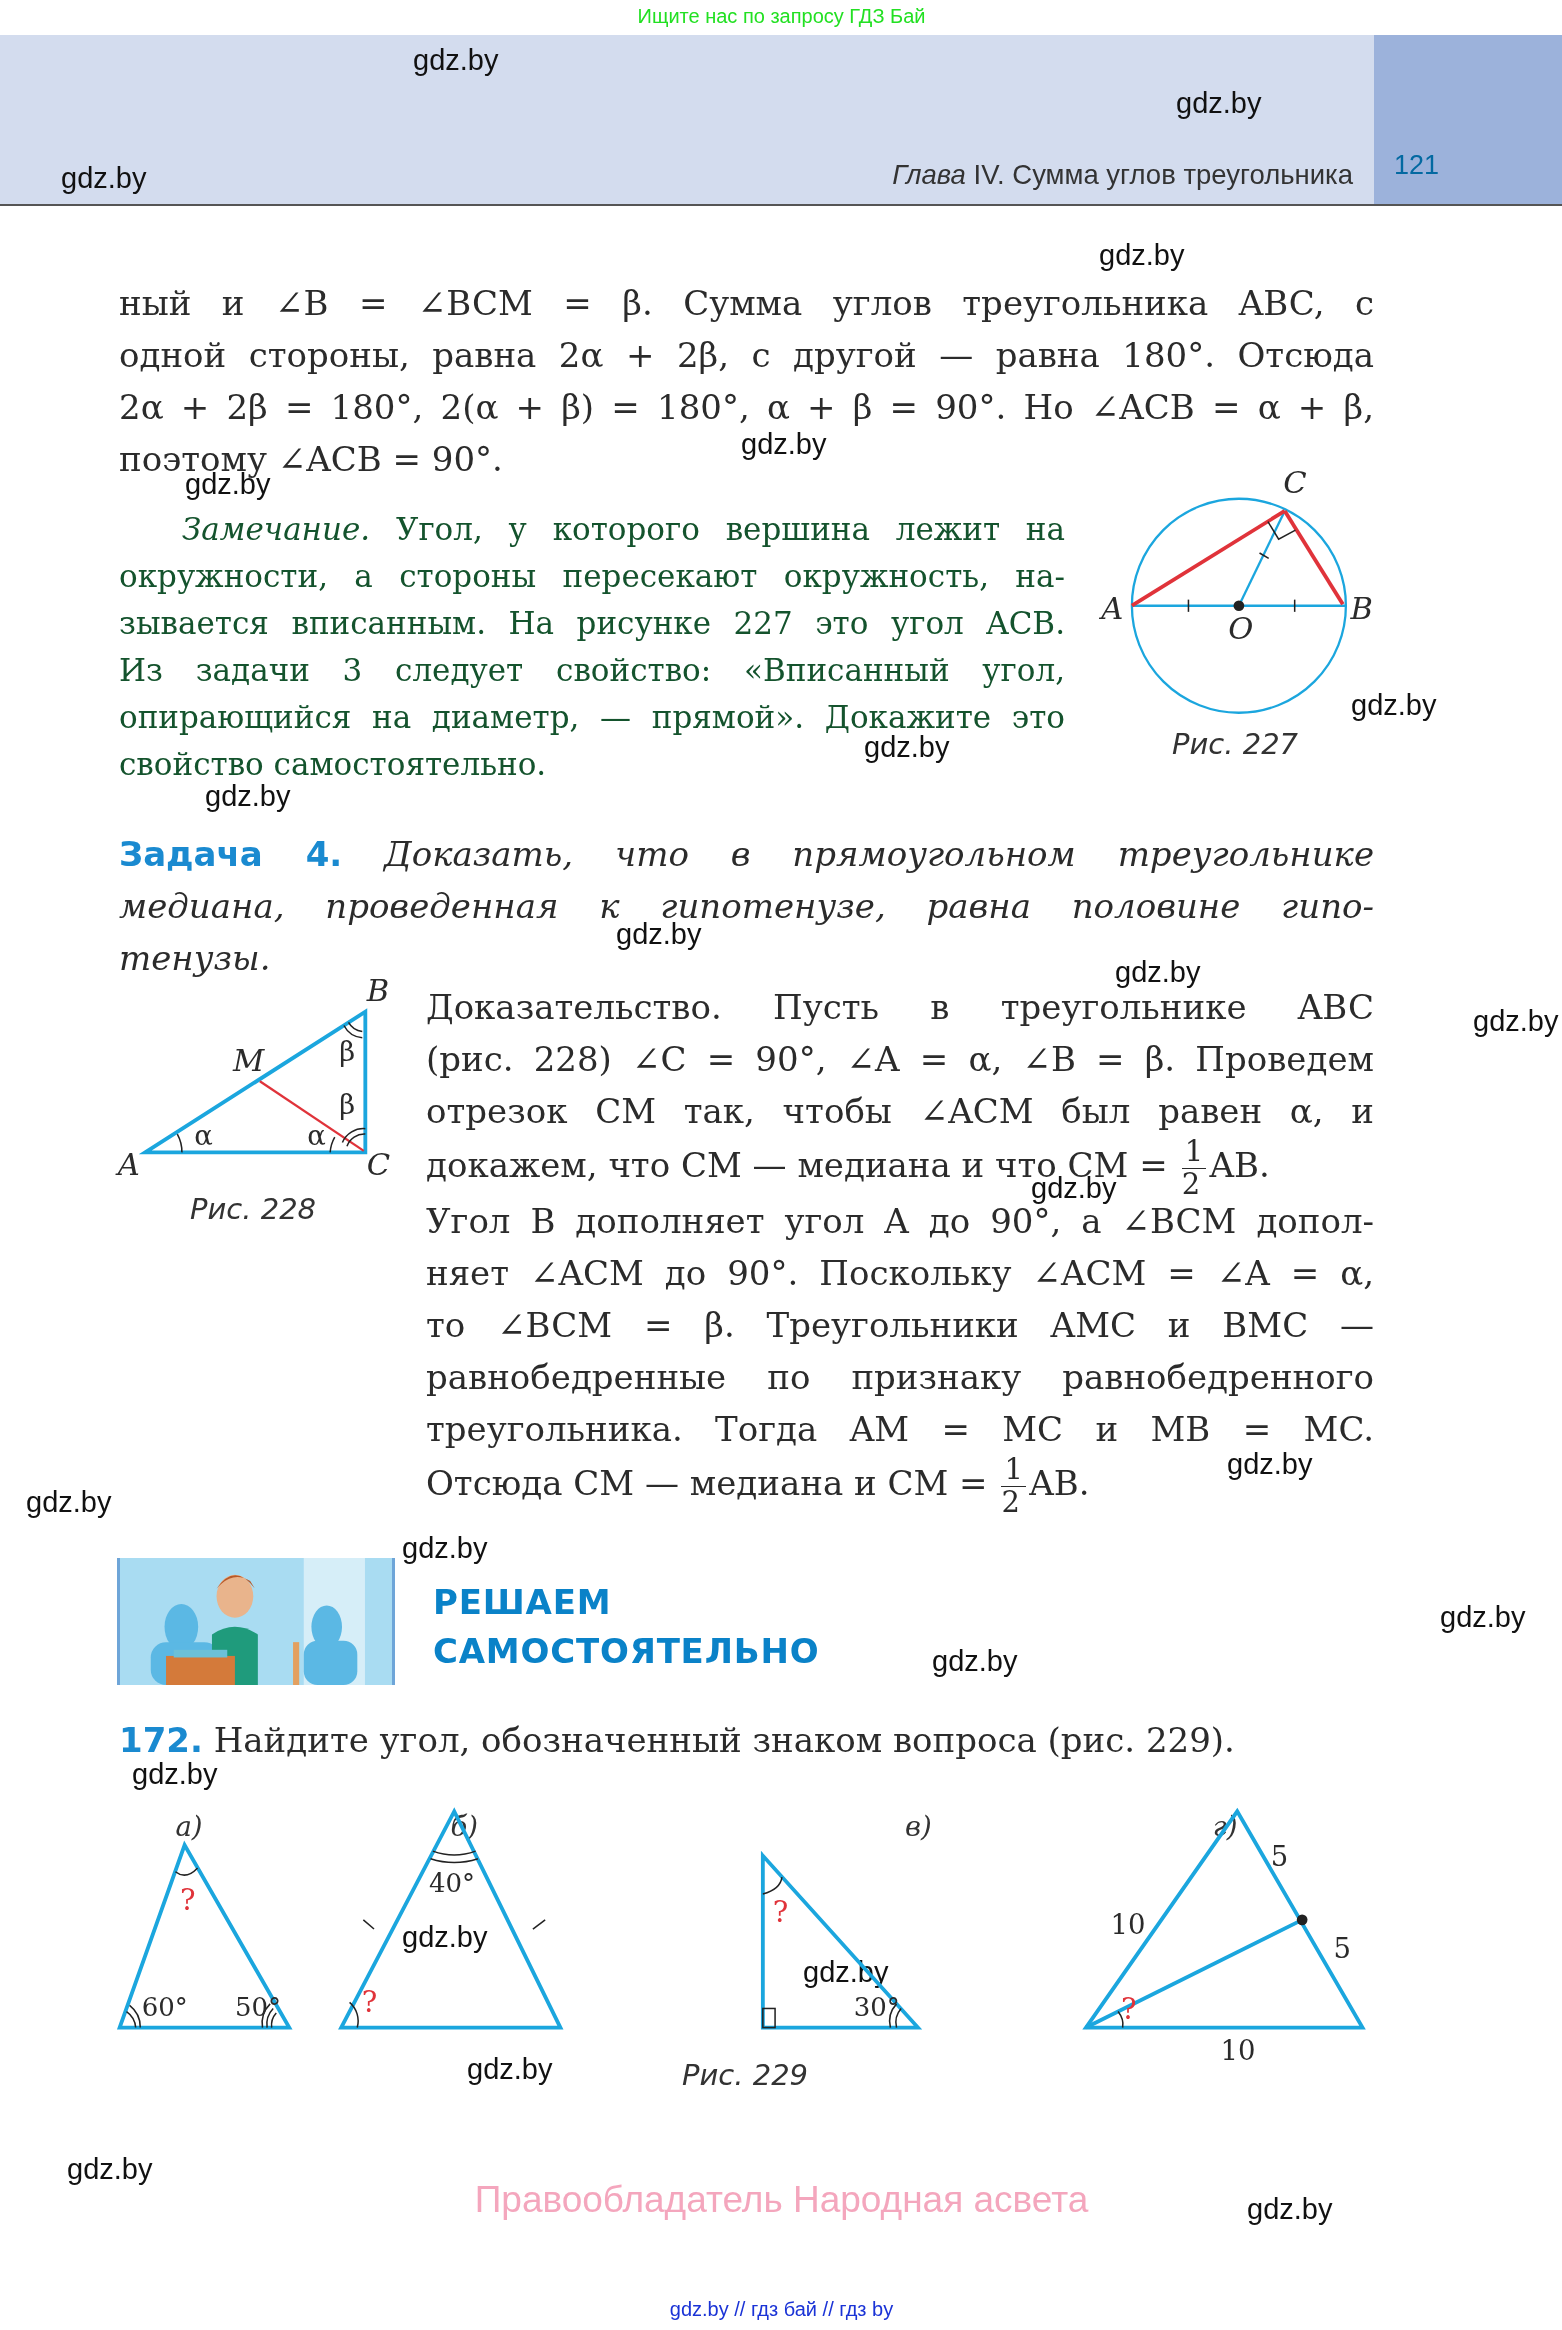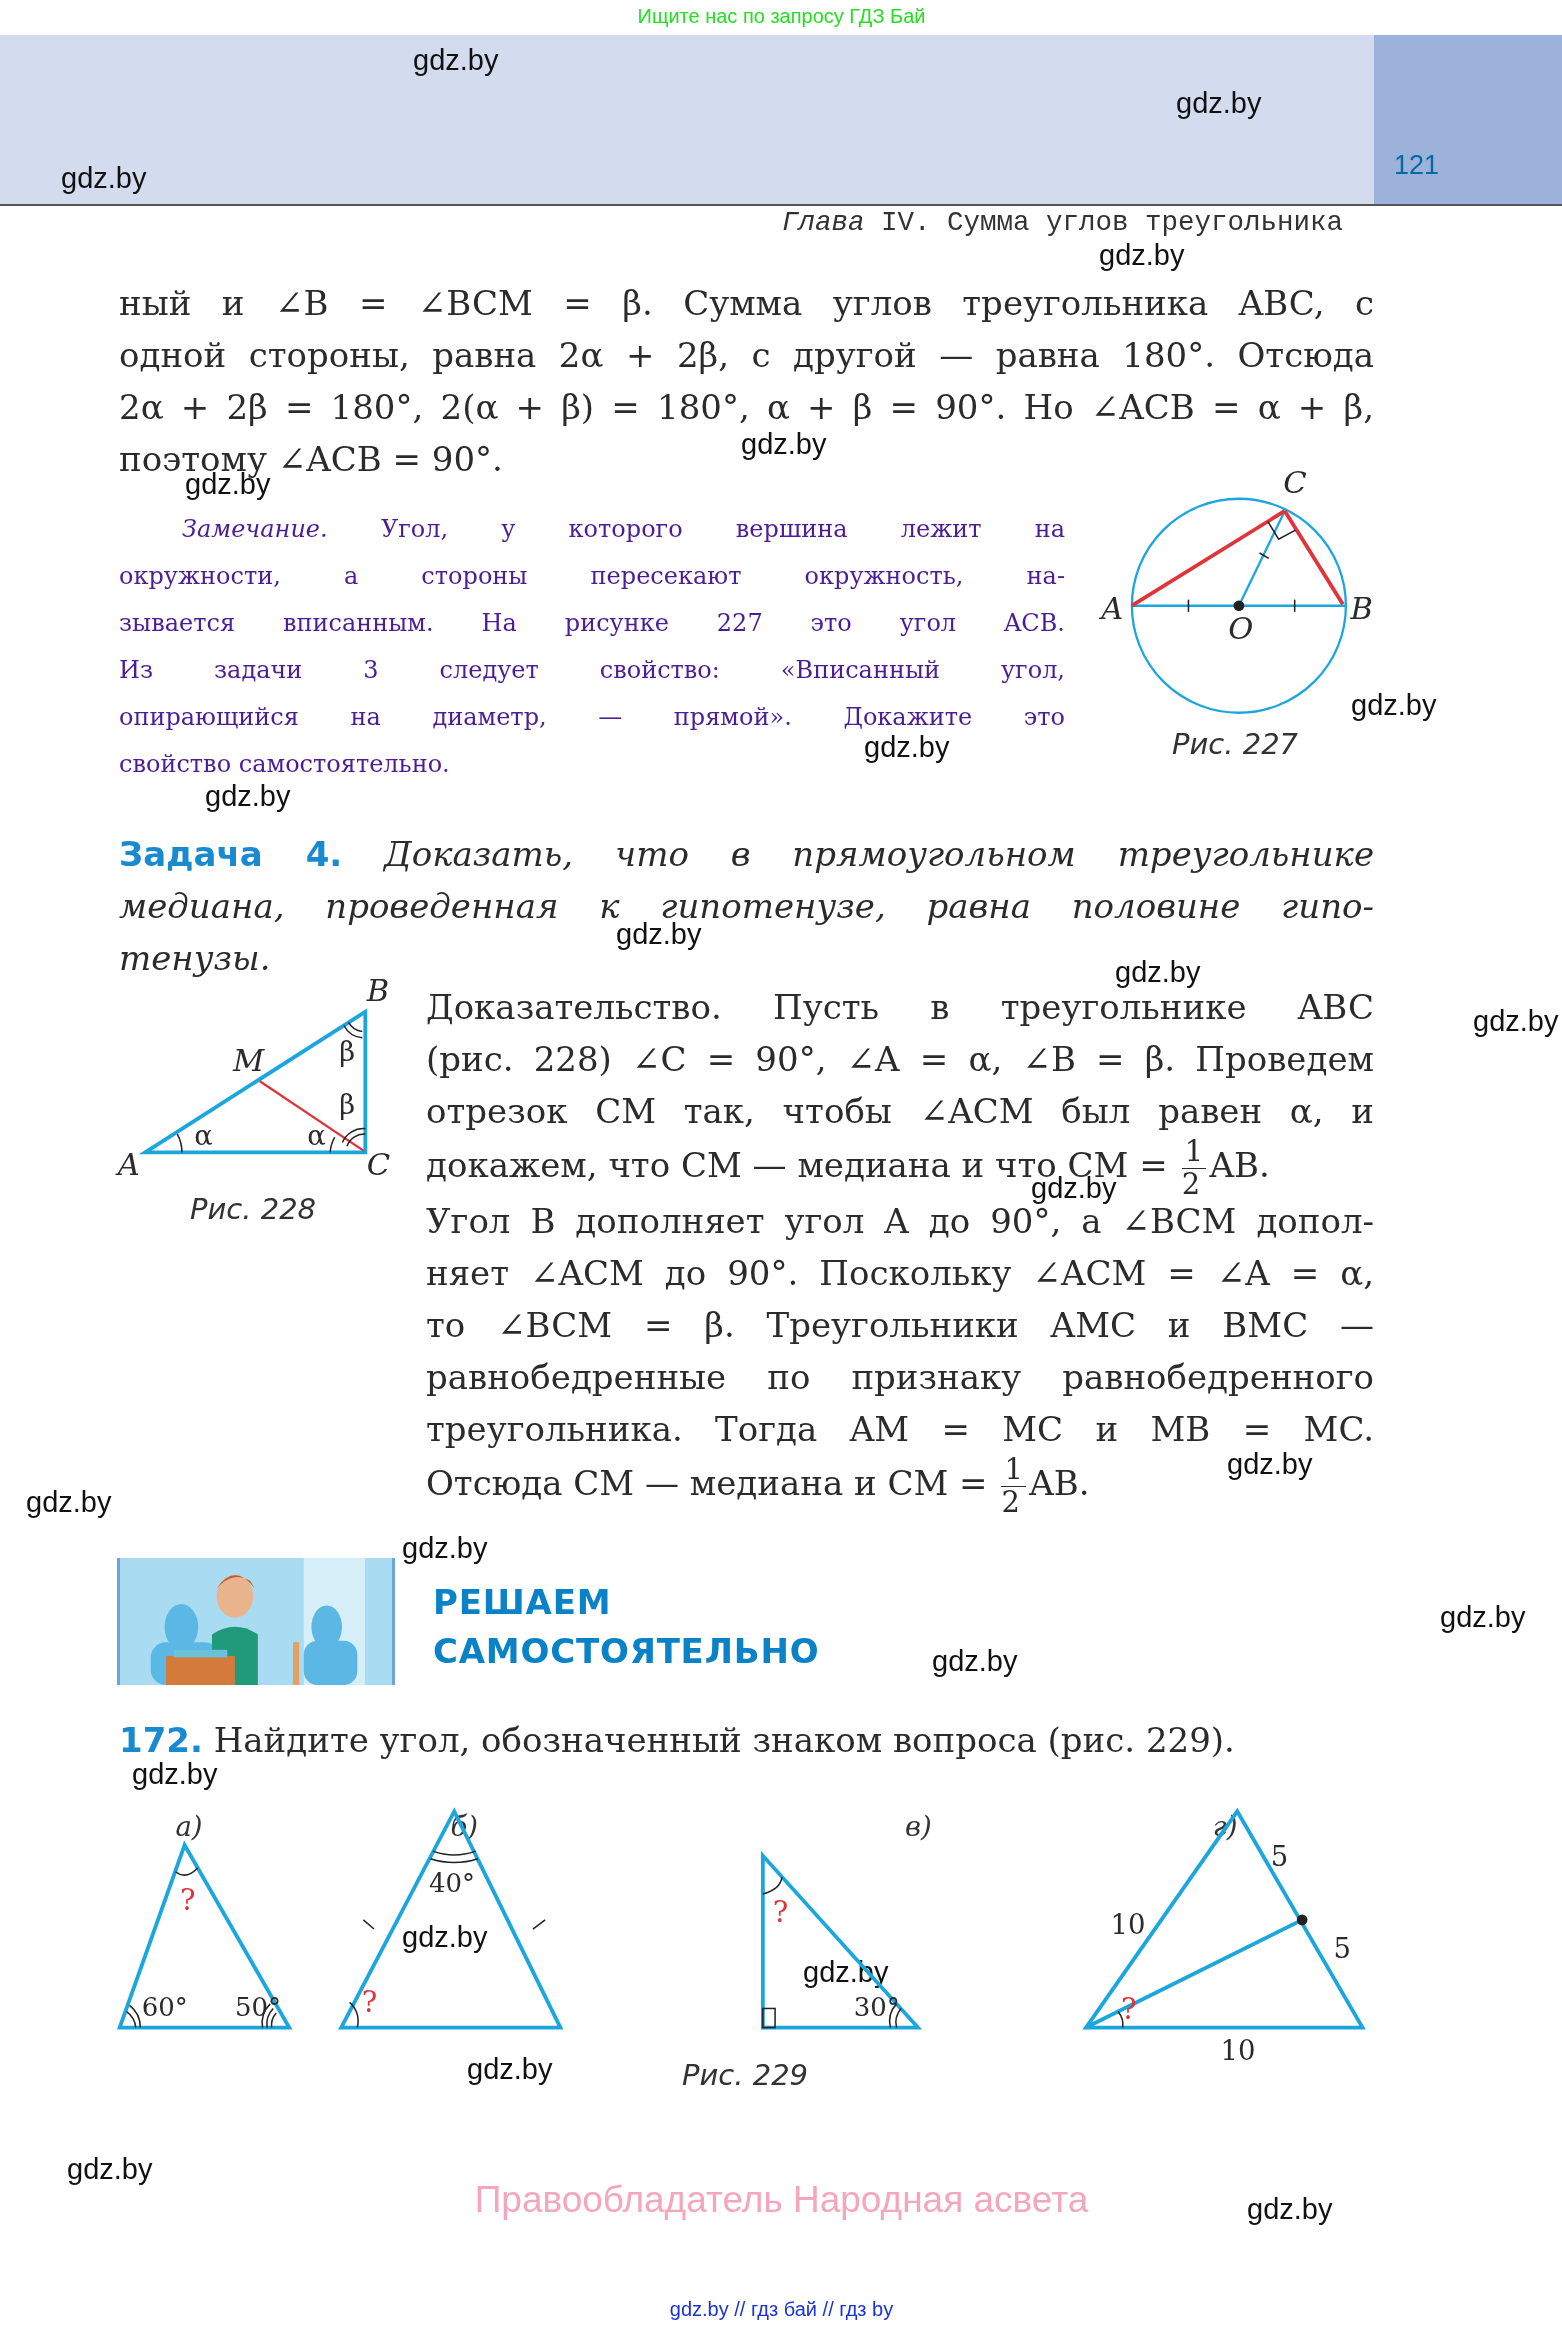--- a/index.html
+++ b/index.html
@@ -4,28 +4,28 @@
 <style>
   html, body { margin:0; padding:0; }
   body { width:1563px; height:2330px; position:relative; background:#ffffff; overflow:hidden;
          font-family:"DejaVu Serif", serif; color:#2a2a2a; }
   .abs { position:absolute; }
   .top-banner { left:0; top:0; width:1563px; height:35px; text-align:center; color:#22e022;
                 font-family:"Liberation Sans", sans-serif; font-size:20px; line-height:32px; }
   .header { left:0; top:35px; width:1374px; height:170px; background:#d3dcee; }
   .header-num { left:1374px; top:35px; width:189px; height:170px; background:#9cb2db; }
   .header-line { left:0; top:204px; width:1563px; height:2.3px; background:#555; }
-  .chapter { right:220px; top:159px; font-family:Liberation Mono, monospace; font-size:27.5px; color:#333; white-space:nowrap;margin-top:48px; }
+  .chapter { right:210px; top:159px; font-family:Liberation Sans, sans-serif; font-size:27.5px; color:#333; white-space:nowrap; }
   .chapter i { font-style:italic; }
   .pagenum { left:1394px; top:150px; font-family:"Liberation Sans", sans-serif; font-size:27px; color:#0369a1; }
   .wm { font-family:"Liberation Sans", sans-serif; font-size:29px; color:#111; white-space:nowrap; }
   .para { font-size:34px; line-height:52px; text-align:justify; text-align-last:justify; color:#2b2b2b;margin-top:12px; }
   .para .ln { display:block; height:52px; white-space:nowrap; }
   .it { font-style:italic; }
-  .remark { font-size:24px; line-height:47px; color:#4c1d95; }
+  .remark { font-size:31px; line-height:47px; color:#14532d; }
   .remark .ln { display:block; height:47px; white-space:nowrap; text-align:justify; text-align-last:justify; }
   .task-label { color:#1a8ad0; font-family:"DejaVu Sans", sans-serif; font-weight:bold; font-style:normal; }
   .blue-head { color:#0a82c8; font-family:"DejaVu Sans", sans-serif; font-weight:bold; font-size:34px; line-height:49px; letter-spacing:0.8px; }
   .caption { font-family:"DejaVu Sans", sans-serif; font-style:italic; font-size:29px; color:#333; }
   .frac { display:inline-block; vertical-align:middle; text-align:center; font-style:normal; line-height:1; font-size:29px; margin:0 3.1px; }
   .frac span { display:block; }
   .frac .n { border-bottom:1.5px solid #2b2b2b; padding:0 3.1px 1.5px; }
   .frac .d { padding-top:1.5px; }
   .copyright { left:0; width:1563px; top:2179px; text-align:center; font-family:"Liberation Sans", sans-serif; font-size:37px; color:#f4a6bd; }
   .footer { left:0; width:1563px; top:2298px; text-align:center; font-family:"Liberation Sans", sans-serif; font-size:20px; color:#1a33d6; }

